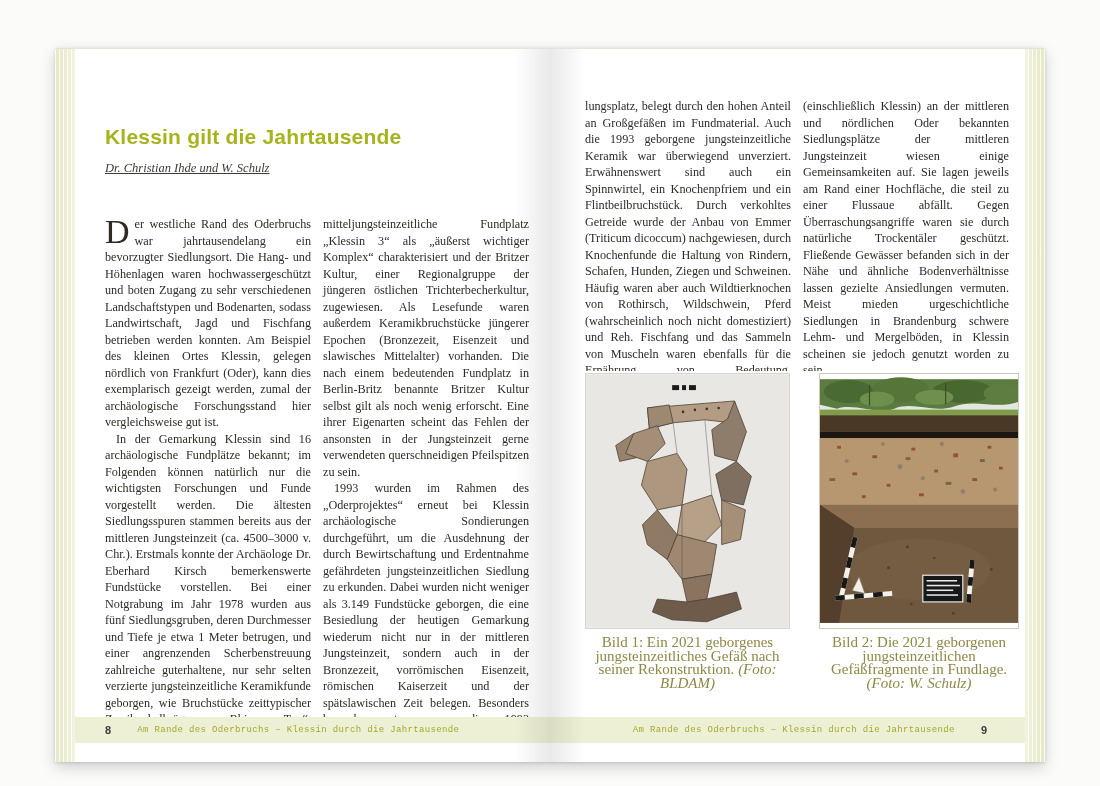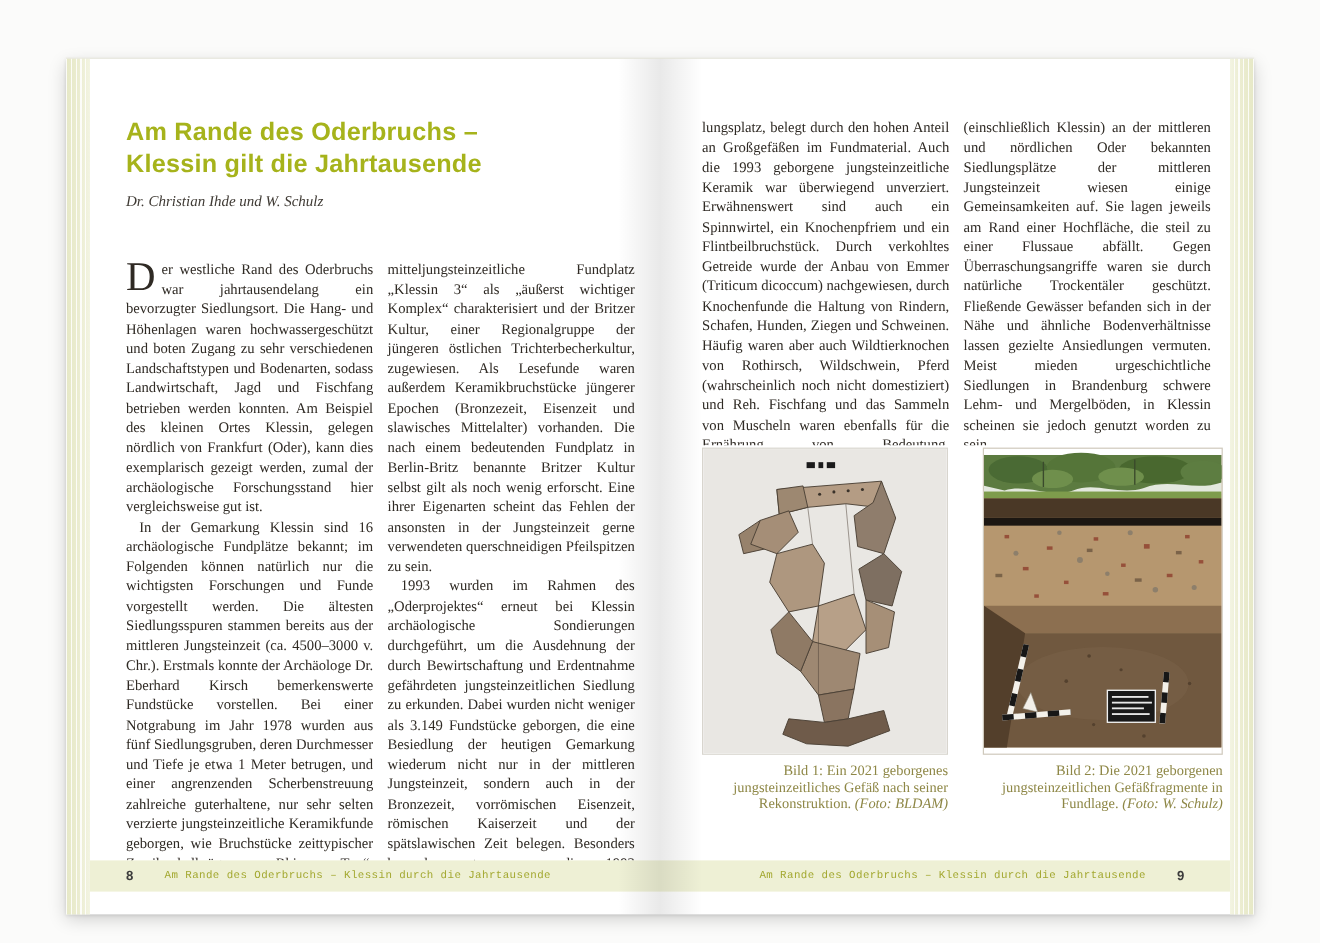--- a/index.html
+++ b/index.html
@@ -40,21 +40,21 @@
 
   
   .article-title {
     position:absolute; left:50px; top:49px; margin:0; width:400px;
     font-family:"Liberation Sans", sans-serif;
     font-size:21px; line-height:26px; font-weight:600; letter-spacing:.2px;
     color:#a6b31b;
   }
   .author-line {
     position:absolute; left:50px; top:112px;
-    font-style:italic; font-size:12.5px; color:#3f3a34;
+    font-style:italic; font-size:12.5px; color:#3f3a34;text-decoration:underline;
   }
 
   
   .cols { position:absolute; display:flex; gap:12px; overflow:hidden; }
   .cols-left  { left:50px; top:167px; width:424px; height:501px; }
   .cols-right { left:35px; top:49px;  width:424px; height:273px; }
   .col { width:206px; }
   .para {
     margin:0; text-align:justify;
     font-size:12.2px; line-height:16.5px; color:#2f2a24;
@@ -66,22 +66,22 @@
   }
 
   
   .figure { position:absolute; top:324px; margin:0; }
   .figure-1 { left:35px;  width:205px; }
   .figure-2 { left:269px; width:200px; }
   .photo { display:block; width:100%; height:256px; }
   .figure-1 .photo { border:1px solid #d8d5ce; }
   .figure-2 .photo { border:1px solid #cfc9bc; }
   .figcaption {
-    margin-top:7px; text-align:right;
-    font-size:12px; line-height:13.5px; color:#8e8746;
+    margin-top:7px; text-align:center;
+    font-size:15px; line-height:13.5px; color:#8e8746;
   }
   .figcaption .credit { font-style:italic; }
 
   
   .footband {
     position:absolute; top:668px; height:26px; width:475px; z-index:4;
     background:#eef0d5;
     display:flex; align-items:center;
     font-family:"Liberation Sans", sans-serif;
   }
@@ -92,21 +92,21 @@
   .footband.left  .runhead { margin-left:26px; }
   .footband.right .runhead { margin-right:26px; }
 </style>
 </head>
 <body>
 
 <div class="canvas">
   <div class="book">
 
     <div class="page page-left">
-      <h1 class="article-title"><span>Am Rande des Oderbruchs –</span><br><span>Klessin gilt die Jahrtausende</span></h1>
+      <h1 class="article-title"><br><span>Klessin gilt die Jahrtausende</span></h1>
       <div class="author-line">Dr. Christian Ihde und W. Schulz</div>
       <div class="cols cols-left">
         <div class="col">
             <p class="para"><span class="dropcap">D</span>er westliche Rand des Oderbruchs war jahrtausendelang ein bevorzugter Siedlungsort. Die Hang- und Höhenlagen waren hochwassergeschützt und boten Zugang zu sehr verschiedenen Landschaftstypen und Bodenarten, sodass Landwirtschaft, Jagd und Fischfang betrieben werden konnten. Am Beispiel des kleinen Ortes Klessin, gelegen nördlich von Frankfurt (Oder), kann dies exemplarisch gezeigt werden, zumal der archäologische Forschungsstand hier vergleichsweise gut ist.</p>
             <p class="para indent">In der Gemarkung Klessin sind 16 archäologische Fundplätze bekannt; im Folgenden können natürlich nur die wichtigsten Forschungen und Funde vorgestellt werden. Die ältesten Siedlungsspuren stammen bereits aus der mittleren Jungsteinzeit (ca. 4500–3000 v. Chr.). Erstmals konnte der Archäologe Dr. Eberhard Kirsch bemerkenswerte Fundstücke vorstellen. Bei einer Notgrabung im Jahr 1978 wurden aus fünf Siedlungsgruben, deren Durchmesser und Tiefe je etwa 1 Meter betrugen, und einer angrenzenden Scherbenstreuung zahlreiche guterhaltene, nur sehr selten verzierte jungsteinzeitliche Keramikfunde geborgen, wie Bruchstücke zeittypischer Zweihenkelkrüge vom „Rhinower Typ“, einer Zipfelschale, von Trichterrandschüsseln, Vorratsgefäßen, Trichterbechern und Terrinen. Zeugnisse der Nutzung von Feuersteingeräten sind Halbrundkratzer, Abschläge und Klingen. Aufgrund dieser Artefakte wurde der</p>
           </div>
         <div class="col">
             <p class="para">mitteljungsteinzeitliche Fundplatz „Klessin 3“ als „äußerst wichtiger Komplex“ charakterisiert und der Britzer Kultur, einer Regionalgruppe der jüngeren östlichen Trichterbecherkultur, zugewiesen. Als Lesefunde waren außerdem Keramikbruchstücke jüngerer Epochen (Bronzezeit, Eisenzeit und slawisches Mittelalter) vorhanden. Die nach einem bedeutenden Fundplatz in Berlin-Britz benannte Britzer Kultur selbst gilt als noch wenig erforscht. Eine ihrer Eigenarten scheint das Fehlen der ansonsten in der Jungsteinzeit gerne verwendeten querschneidigen Pfeilspitzen zu sein.</p>
             <p class="para indent">1993 wurden im Rahmen des „Oderprojektes“ erneut bei Klessin archäologische Sondierungen durchgeführt, um die Ausdehnung der durch Bewirtschaftung und Erdentnahme gefährdeten jungsteinzeitlichen Siedlung zu erkunden. Dabei wurden nicht weniger als 3.149 Fundstücke geborgen, die eine Besiedlung der heutigen Gemarkung wiederum nicht nur in der mittleren Jungsteinzeit, sondern auch in der Bronzezeit, vorrömischen Eisenzeit, römischen Kaiserzeit und der spätslawischen Zeit belegen. Besonders bemerkenswert waren die 1993 entdeckten fünf Siedlungsgruben der Britzer Kultur. Sie enthielten u.a. großformatige Keramikfragmente (u.a. zu einer Vierhenkelamphore, Schüsseln und Terrinen gehörig), Brandlehm und Holzkohle. Bei Klessin befand sich in der mittleren Jungsteinzeit offenbar ein fester Sied-</p>
           </div>

